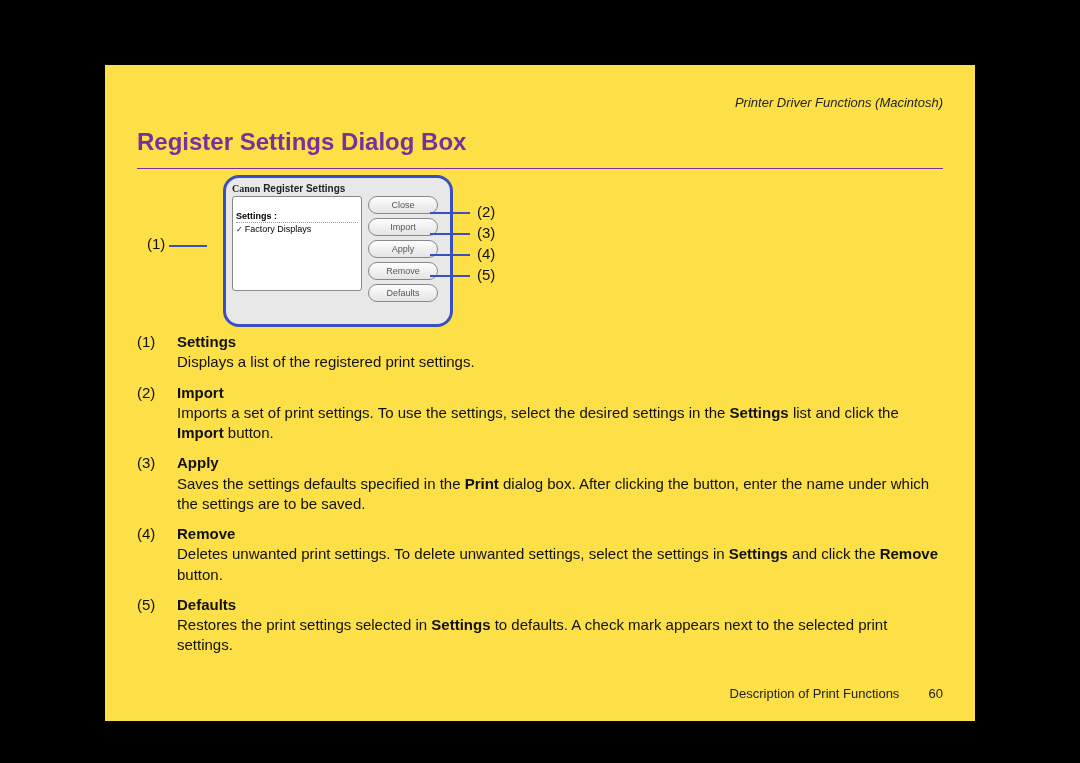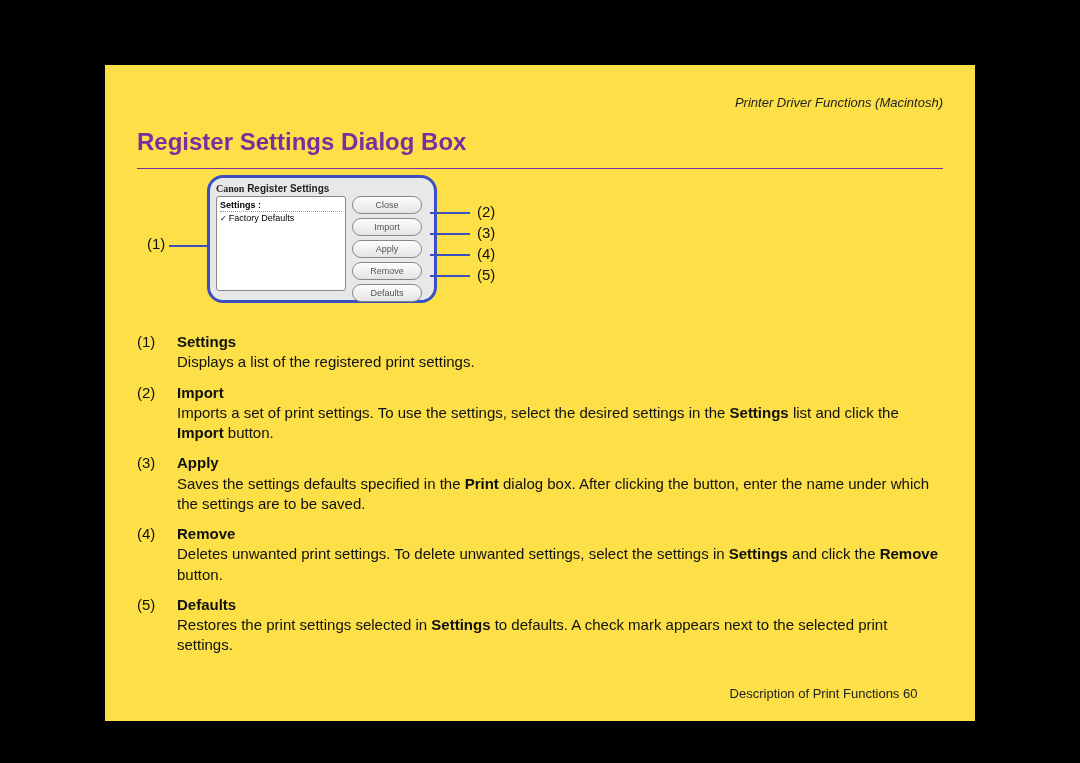--- a/index.html
+++ b/index.html
@@ -35,22 +35,22 @@
   }
   .intro b{font-weight:bold}
   .figure-wrap{
     position:relative;
     width:570px;
     height:135px;
     margin:0 0 22px 10px;
   }
   .dialog{
     position:absolute;
-    left:60px;top:0;
-    width:230px;height:128px;
+    left:76px;top:0;
+    width:230px;height:152px;
     border:3px solid #3a4fc0;
     border-radius:16px;
     background:#e8e8e8;
     box-sizing:border-box;
     padding:5px 6px;
   }
   .dlg-title{
     font-size:10px;
     font-weight:bold;
     color:#222;
@@ -60,21 +60,21 @@
     display:flex;
     gap:6px;
     margin-top:2px;
   }
   .settings-box{
     width:130px;height:95px;
     background:#fff;
     border:1px solid #888;
     border-radius:3px;
     box-sizing:border-box;
-    padding:3px 3px;
+    padding:14px 3px;
     font-size:9px;
     font-weight:bold;
   }
   .settings-label-row{border-bottom:1px dotted #999;padding-bottom:1px;margin-bottom:1px}
   .settings-item{font-weight:normal;font-size:9px}
   .settings-item::before{content:"✓";font-size:8px;margin-right:2px}
   .btn-col{display:flex;flex-direction:column;gap:4px;width:70px}
   .mac-btn{
     height:16px;
     border:1px solid #888;
@@ -104,21 +104,21 @@
   .desc-row{display:flex;margin-bottom:10px}
   .desc-num{width:40px;flex:none}
   .desc-body{flex:1}
   .desc-title{font-weight:bold}
   .footer{
     text-align:right;
     font-size:13px;
     color:#222;
     margin-top:30px;
   }
-  .footer .pg{display:inline-block;width:40px;text-align:left}
+  .footer .pg{display:inline-block;width:40px;text-align:right}
 </style>
 </head>
 <body>
 
 <div class="page">
 
   <div class="header-right">Printer Driver Functions (Macintosh)</div>
 
   <h1>Register Settings Dialog Box</h1>
 
@@ -129,21 +129,21 @@
     <div class="lead-line" style="left:22px;top:70px;width:38px"></div>
 
     <div class="dialog">
       <div class="dlg-title">
         <span class="brand">Canon</span>
         <span>Register Settings</span>
       </div>
       <div class="dlg-body">
         <div class="settings-box">
           <div class="settings-label-row">Settings :</div>
-          <div class="settings-item">Factory Defaults</div>
+          <div class="settings-item">Factory Displays</div>
         </div>
         <div class="btn-col">
           <div class="mac-btn">Close</div>
           <div class="mac-btn">Import</div>
           <div class="mac-btn">Apply</div>
           <div class="mac-btn">Remove</div>
           <div class="mac-btn">Defaults</div>
         </div>
       </div>
     </div>

